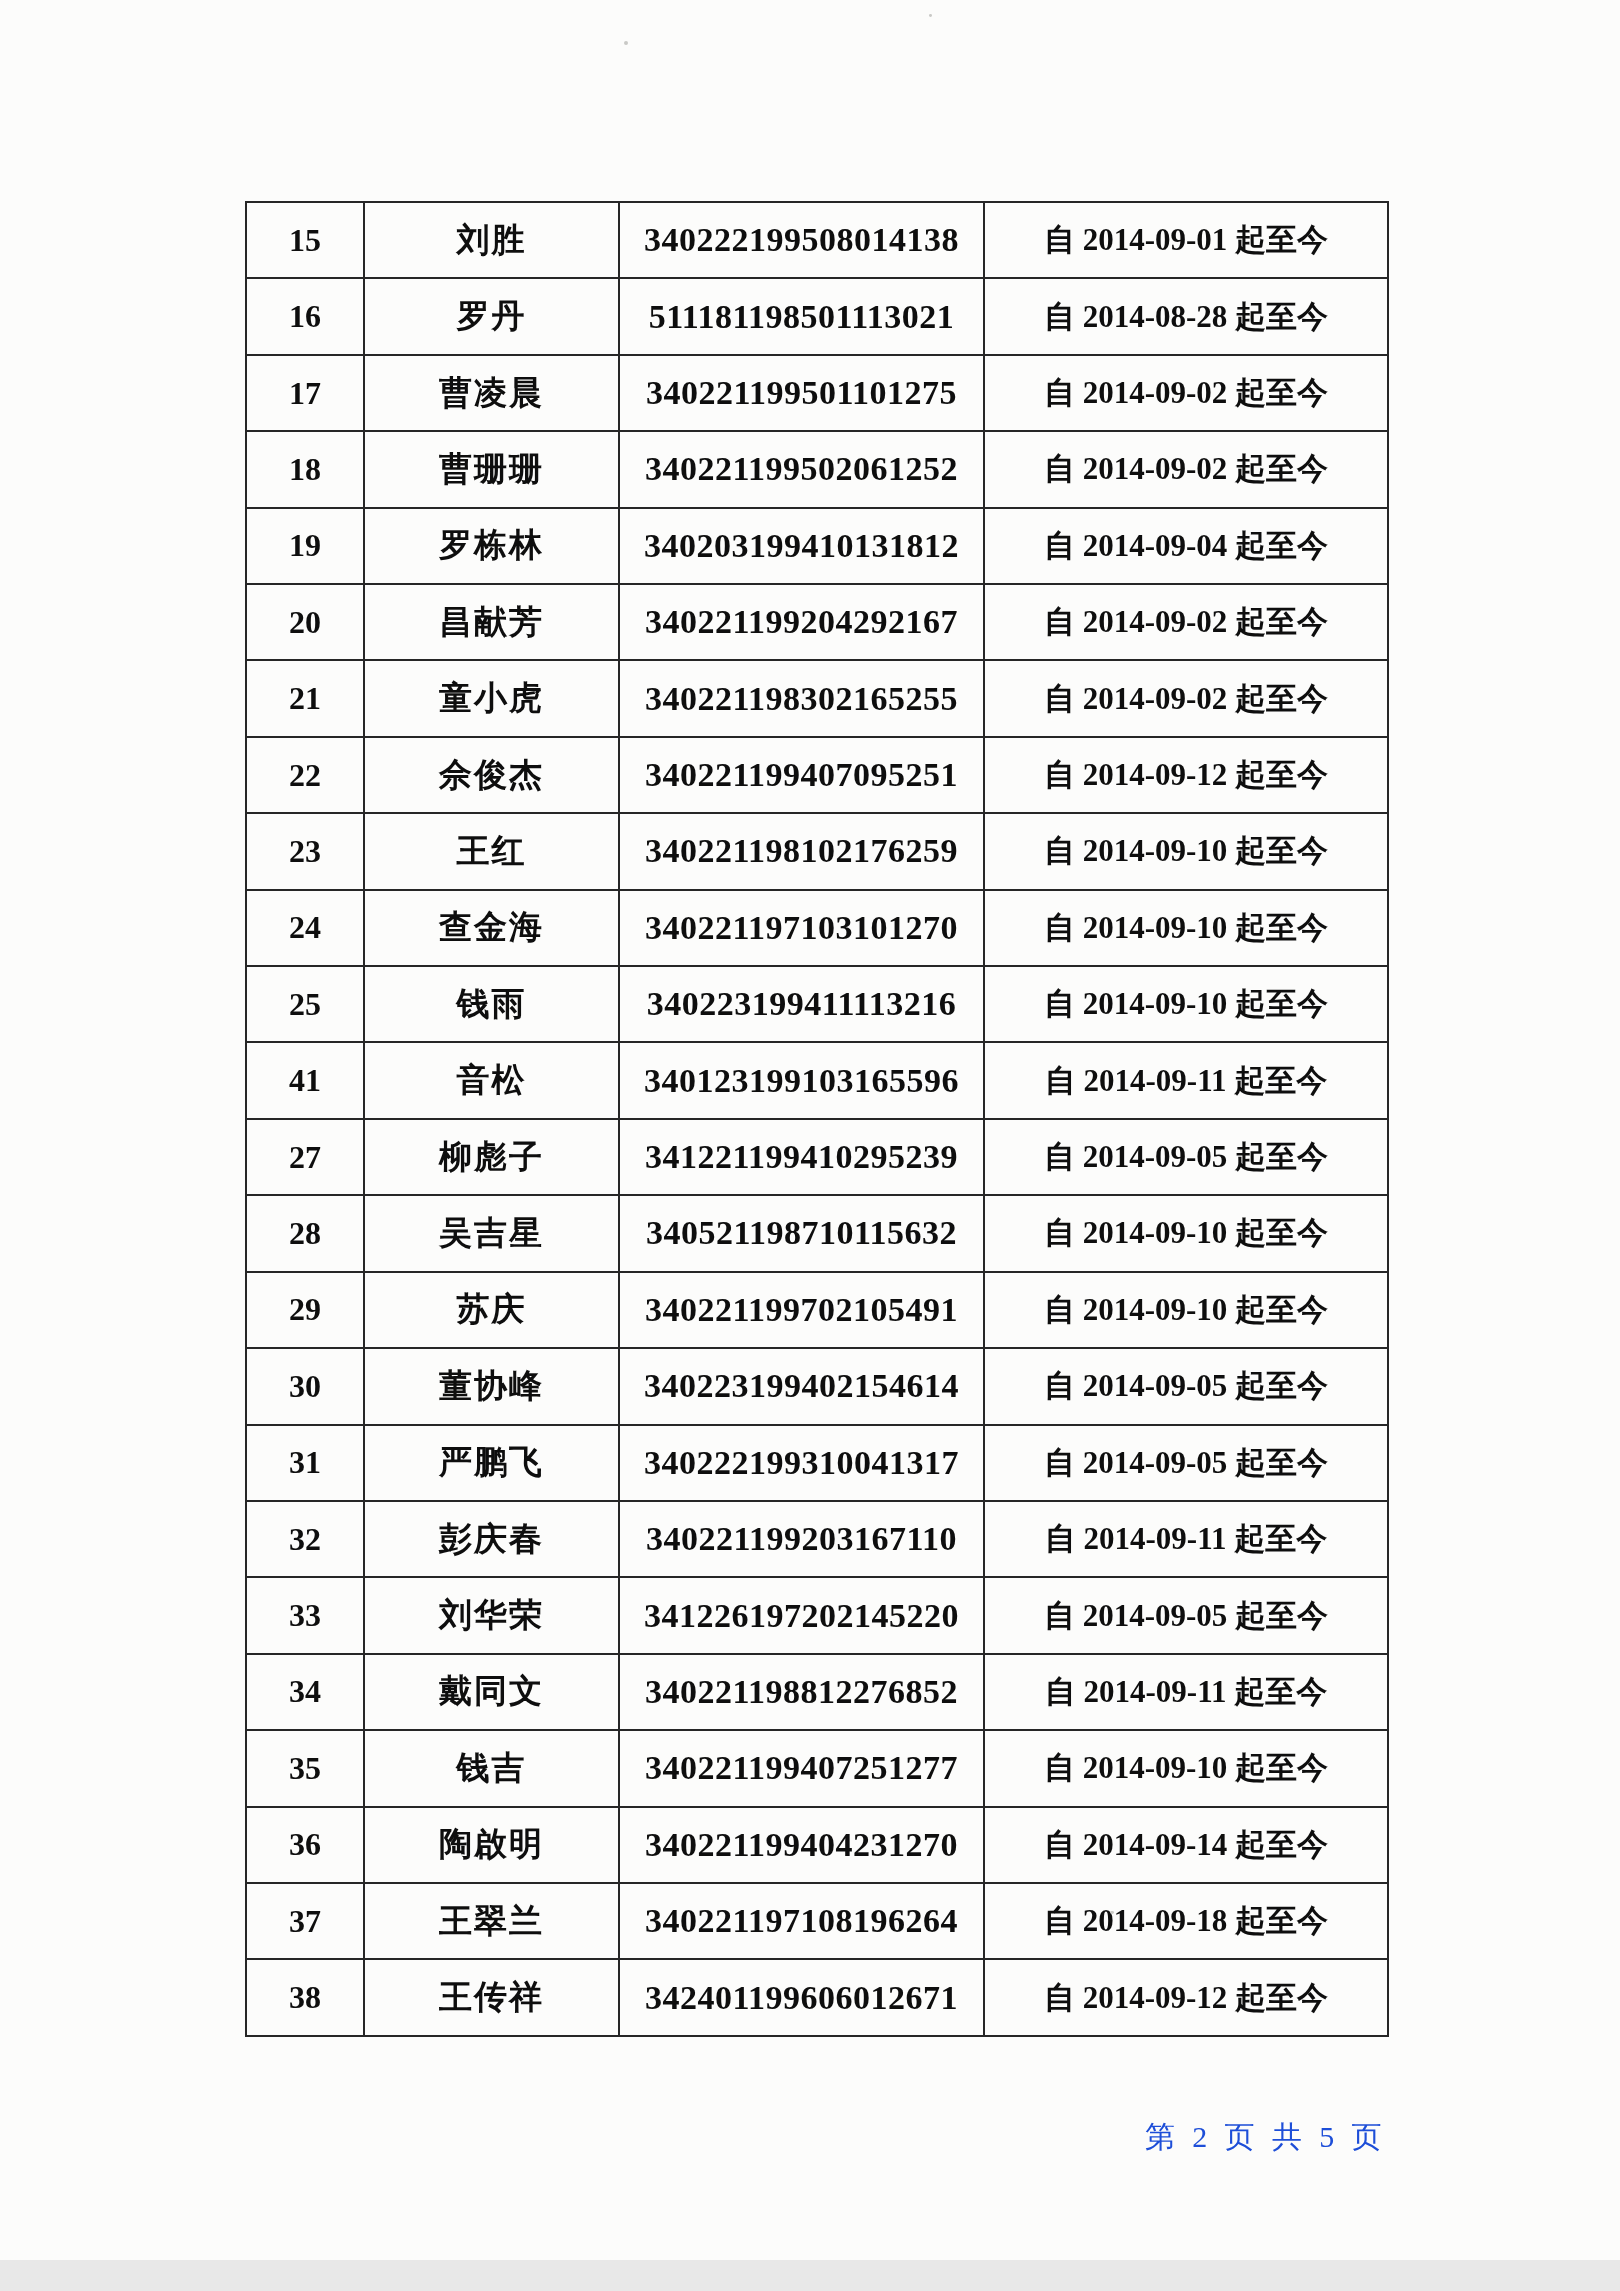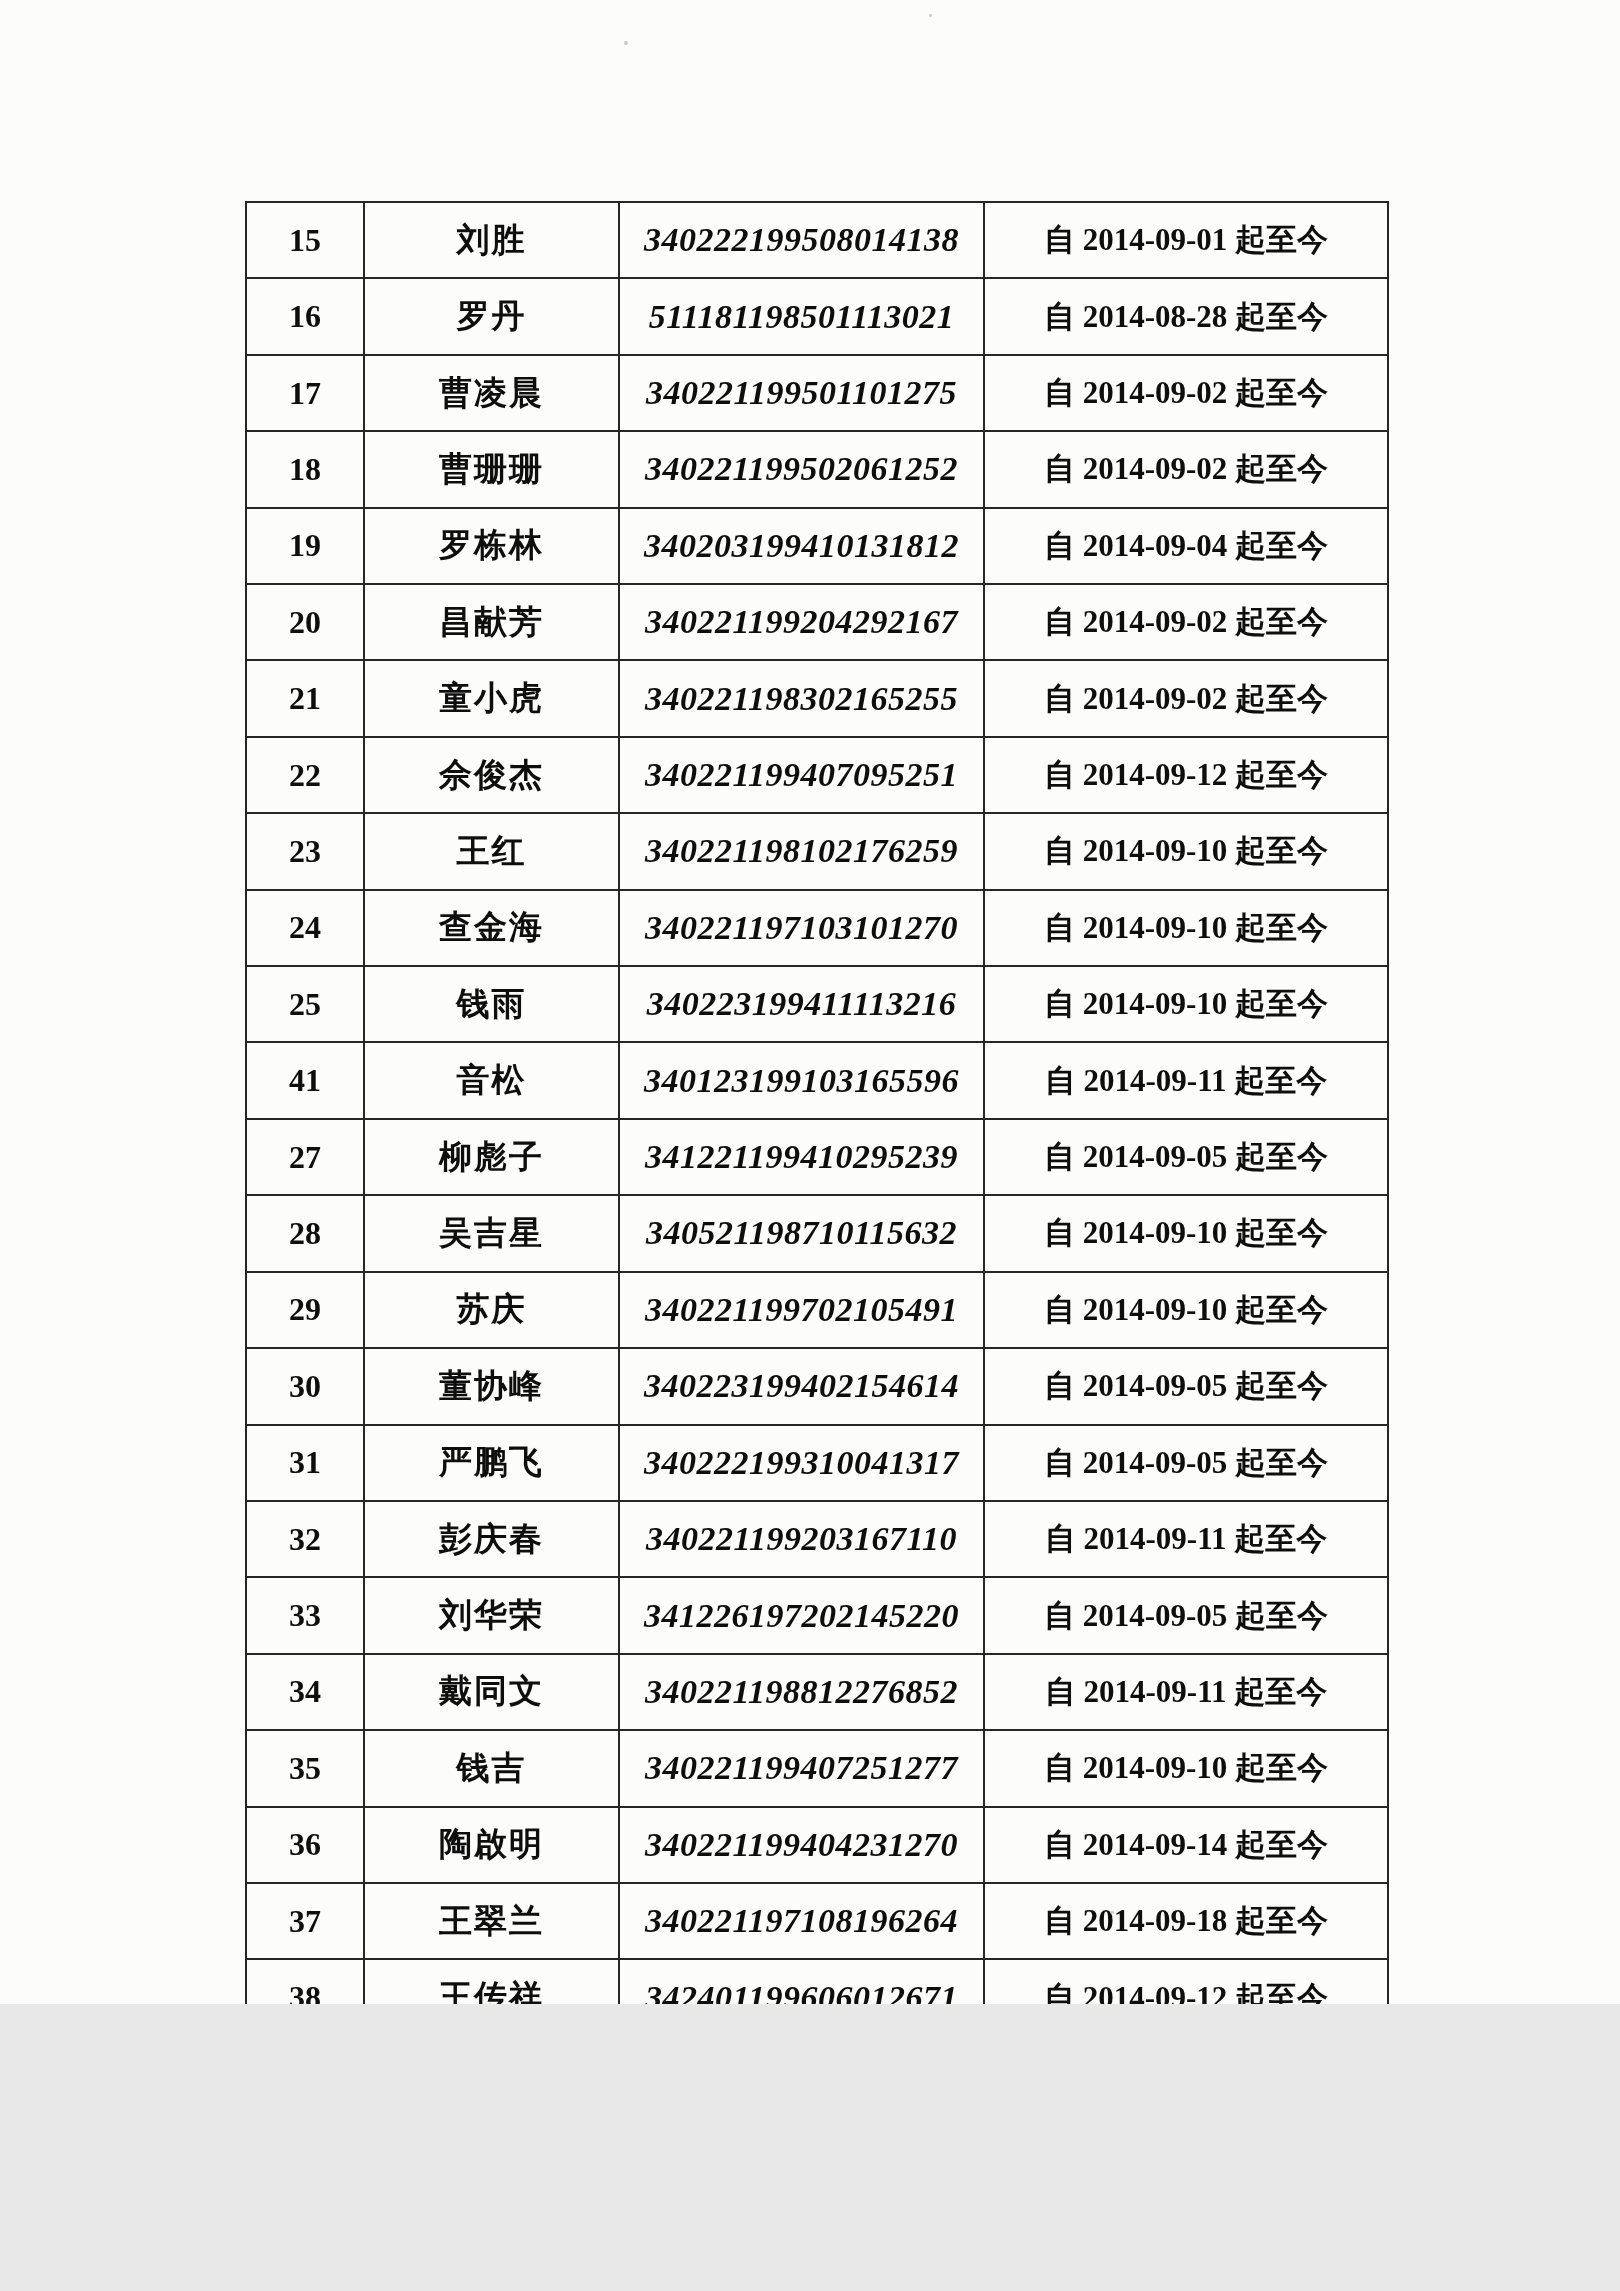--- a/index.html
+++ b/index.html
@@ -3,21 +3,21 @@
 <meta charset="utf-8">
 <style>
   html, body {
     margin: 0;
     padding: 0;
     background: #e8e8e8;
   }
   .page {
     position: relative;
     width: 1620px;
-    height: 2004px;
+    height: 2260px;
     margin: 0 auto;
     background: #fcfcfb;
     font-family: "Liberation Serif", "DejaVu Serif", serif;
     color: #111;
     overflow: hidden;
   }
   table.roster {
     position: absolute;
     left: 245px;
     top: 201px;
@@ -31,21 +31,21 @@
     border: 2px solid #262626;
     text-align: center;
     vertical-align: middle;
     font-weight: bold;
     color: #0e0e0e;
     overflow: hidden;
     white-space: nowrap;
   }
   td.c-no     { font-size: 32px; }
   td.c-name   { font-size: 33px; letter-spacing: 2px; }
-  td.c-id     { font-size: 34px; letter-spacing: 0.5px; font-style: italic; }
+  td.c-id     { font-size: 34px; letter-spacing: 0.5px; }
   td.c-period { font-size: 31px; margin-top: 28px; }
   .footer {
     position: absolute;
     left: 1145px;
     top: 2117px;
     font-size: 30px;
     font-weight: normal;
     letter-spacing: 4.9px;
     color: #1d4ed8;
   }

